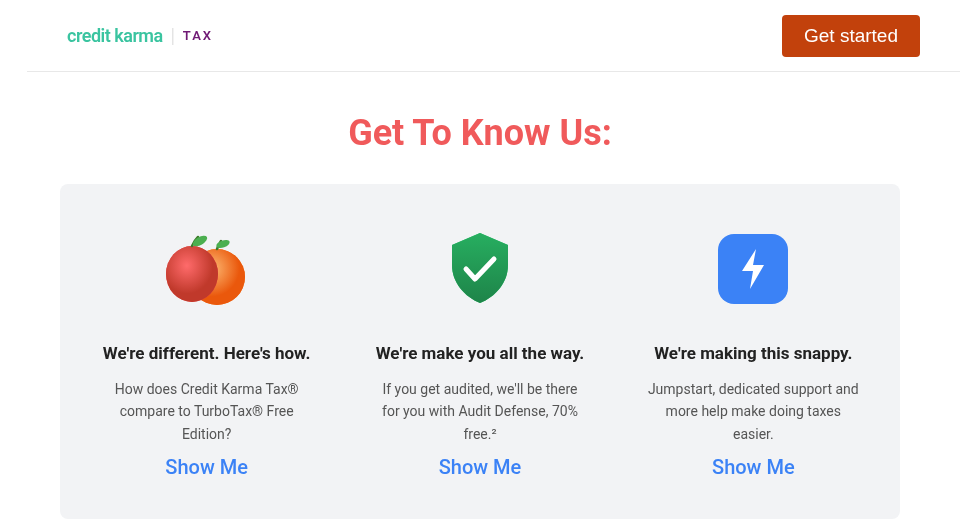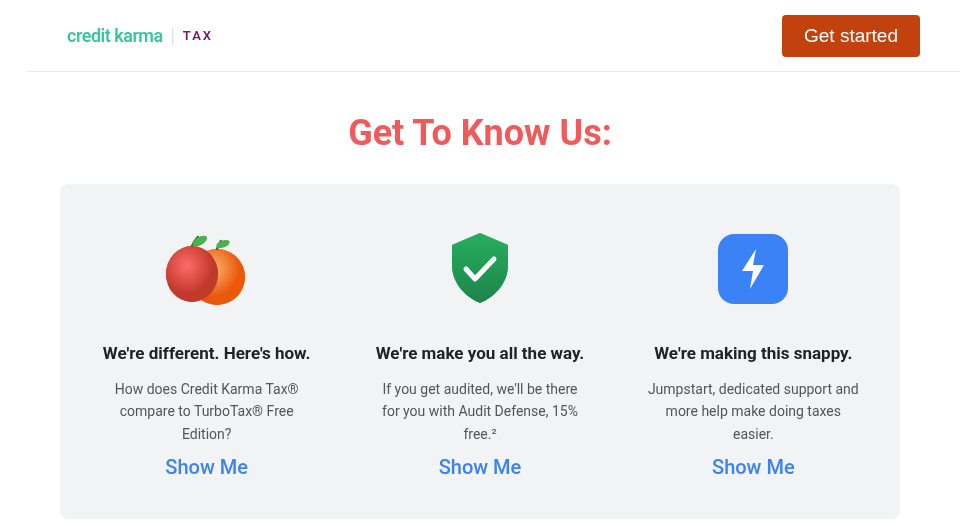--- a/index.html
+++ b/index.html
@@ -196,21 +196,21 @@
           <polyline points="26,40 35,50 54,30" fill="none" stroke="white" stroke-width="5" stroke-linecap="round" stroke-linejoin="round"></polyline>
           <defs>
             <linearGradient id="shieldGrad" x1="0" y1="0" x2="0" y2="1">
               <stop offset="0%" stop-color="#27ae60"></stop>
               <stop offset="100%" stop-color="#1e8449"></stop>
             </linearGradient>
           </defs>
         </svg>
       </div>
       <div class="card-title">We're make you all the way.</div>
-      <div class="card-description">If you get audited, we'll be there for you with Audit Defense, 15% free.²</div>
+      <div class="card-description">If you get audited, we'll be there for you with Audit Defense, 70% free.²</div>
       <a class="show-me-link">Show Me</a>
     </div>
 
     <div class="card">
       <div class="card-icon">
         <div class="lightning-icon-wrapper">
           <svg width="38" height="44" viewBox="0 0 38 44" xmlns="http://www.w3.org/2000/svg">
             <polygon points="22,2 8,24 19,24 16,42 30,18 19,18" fill="white"></polygon>
           </svg>
         </div>

